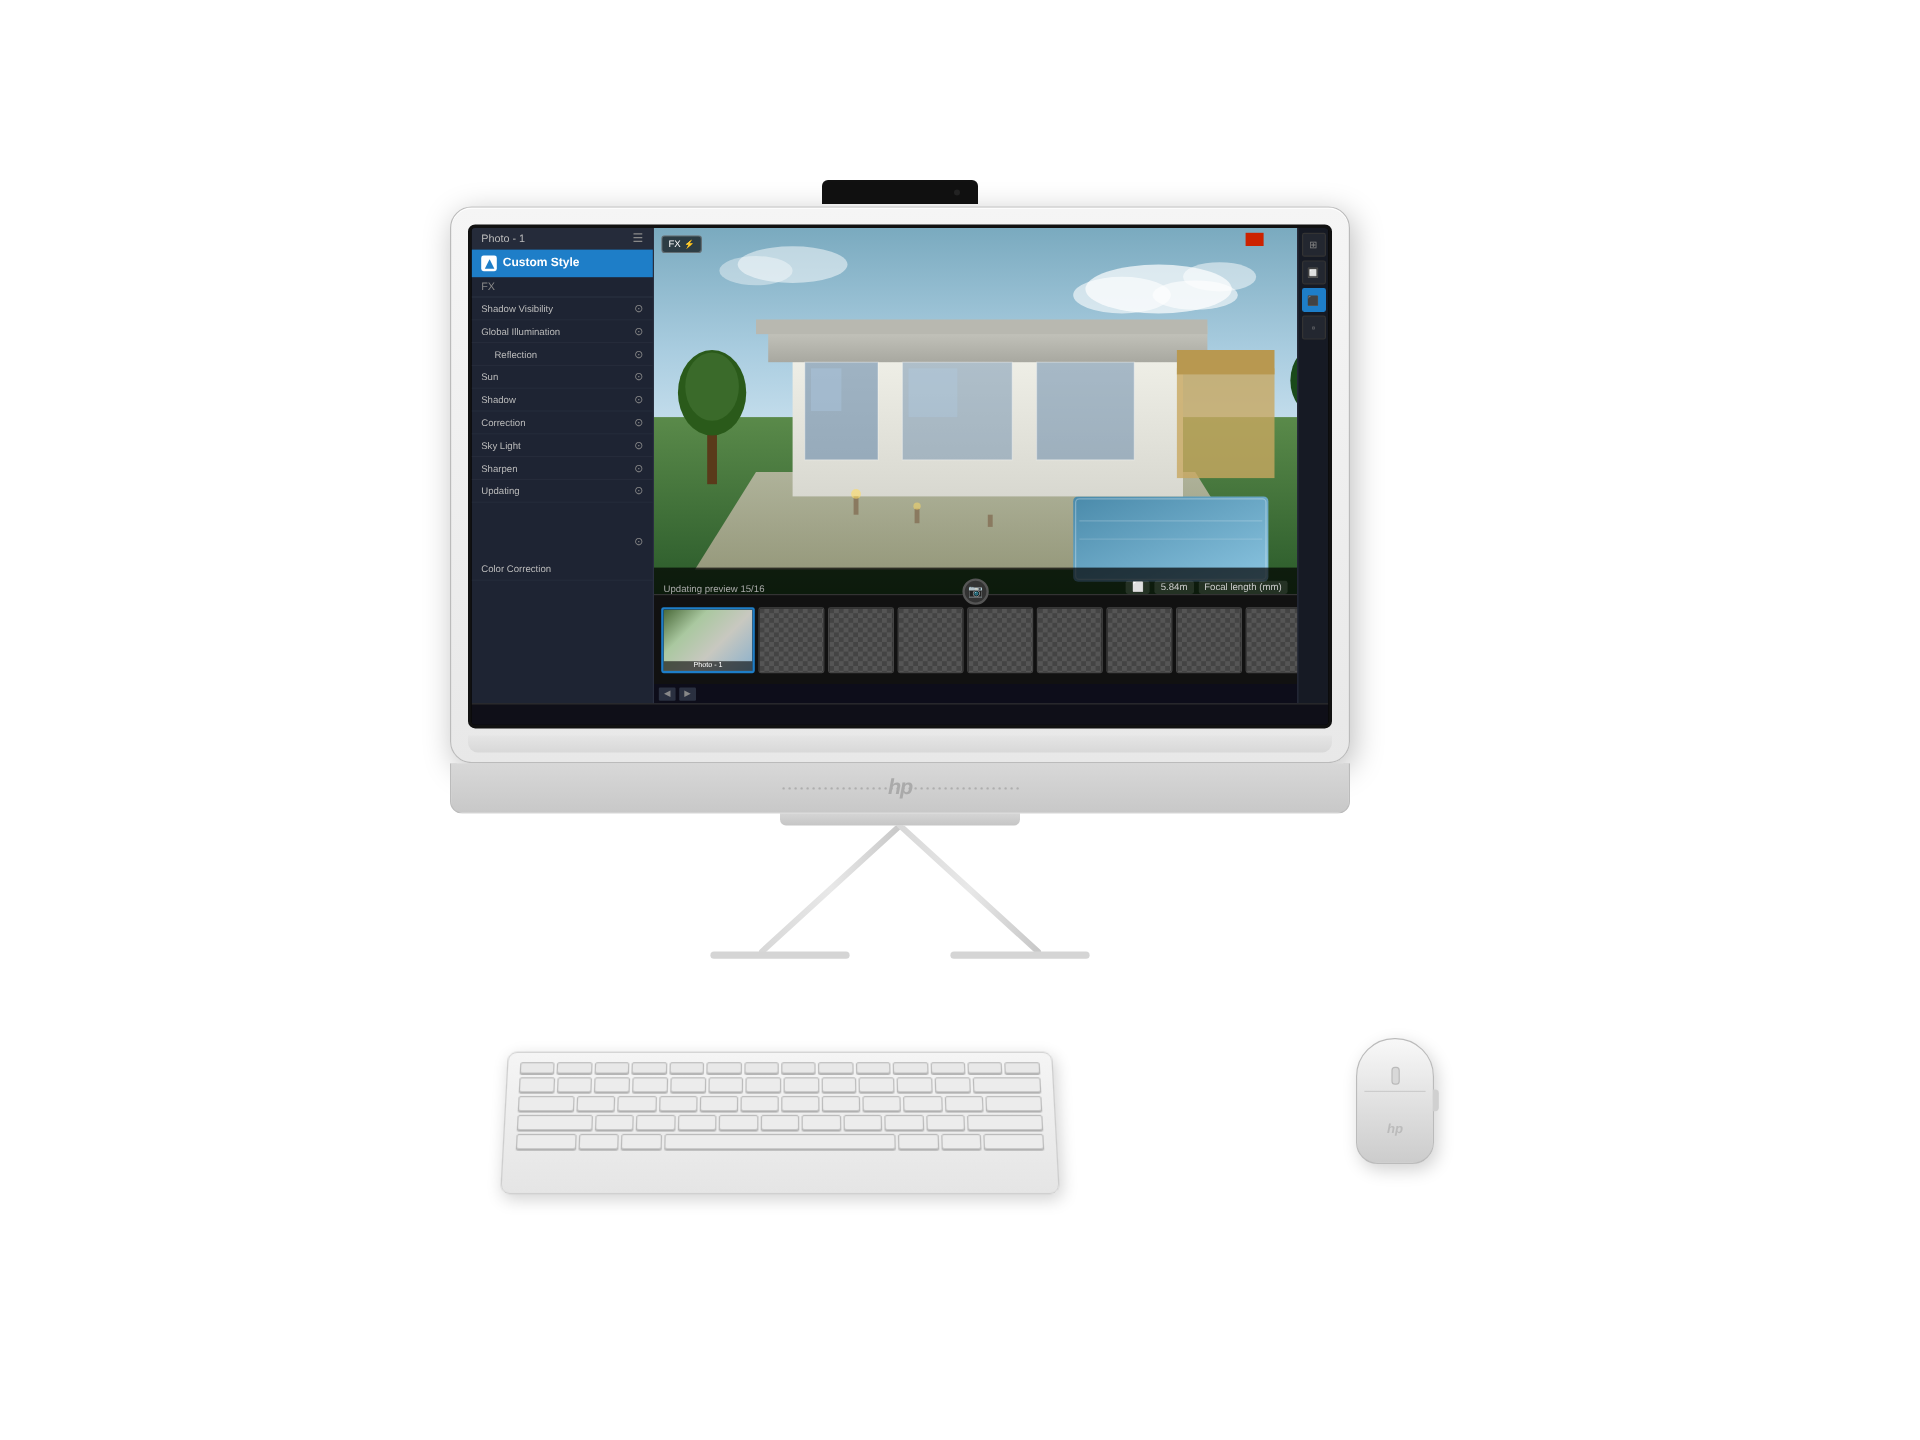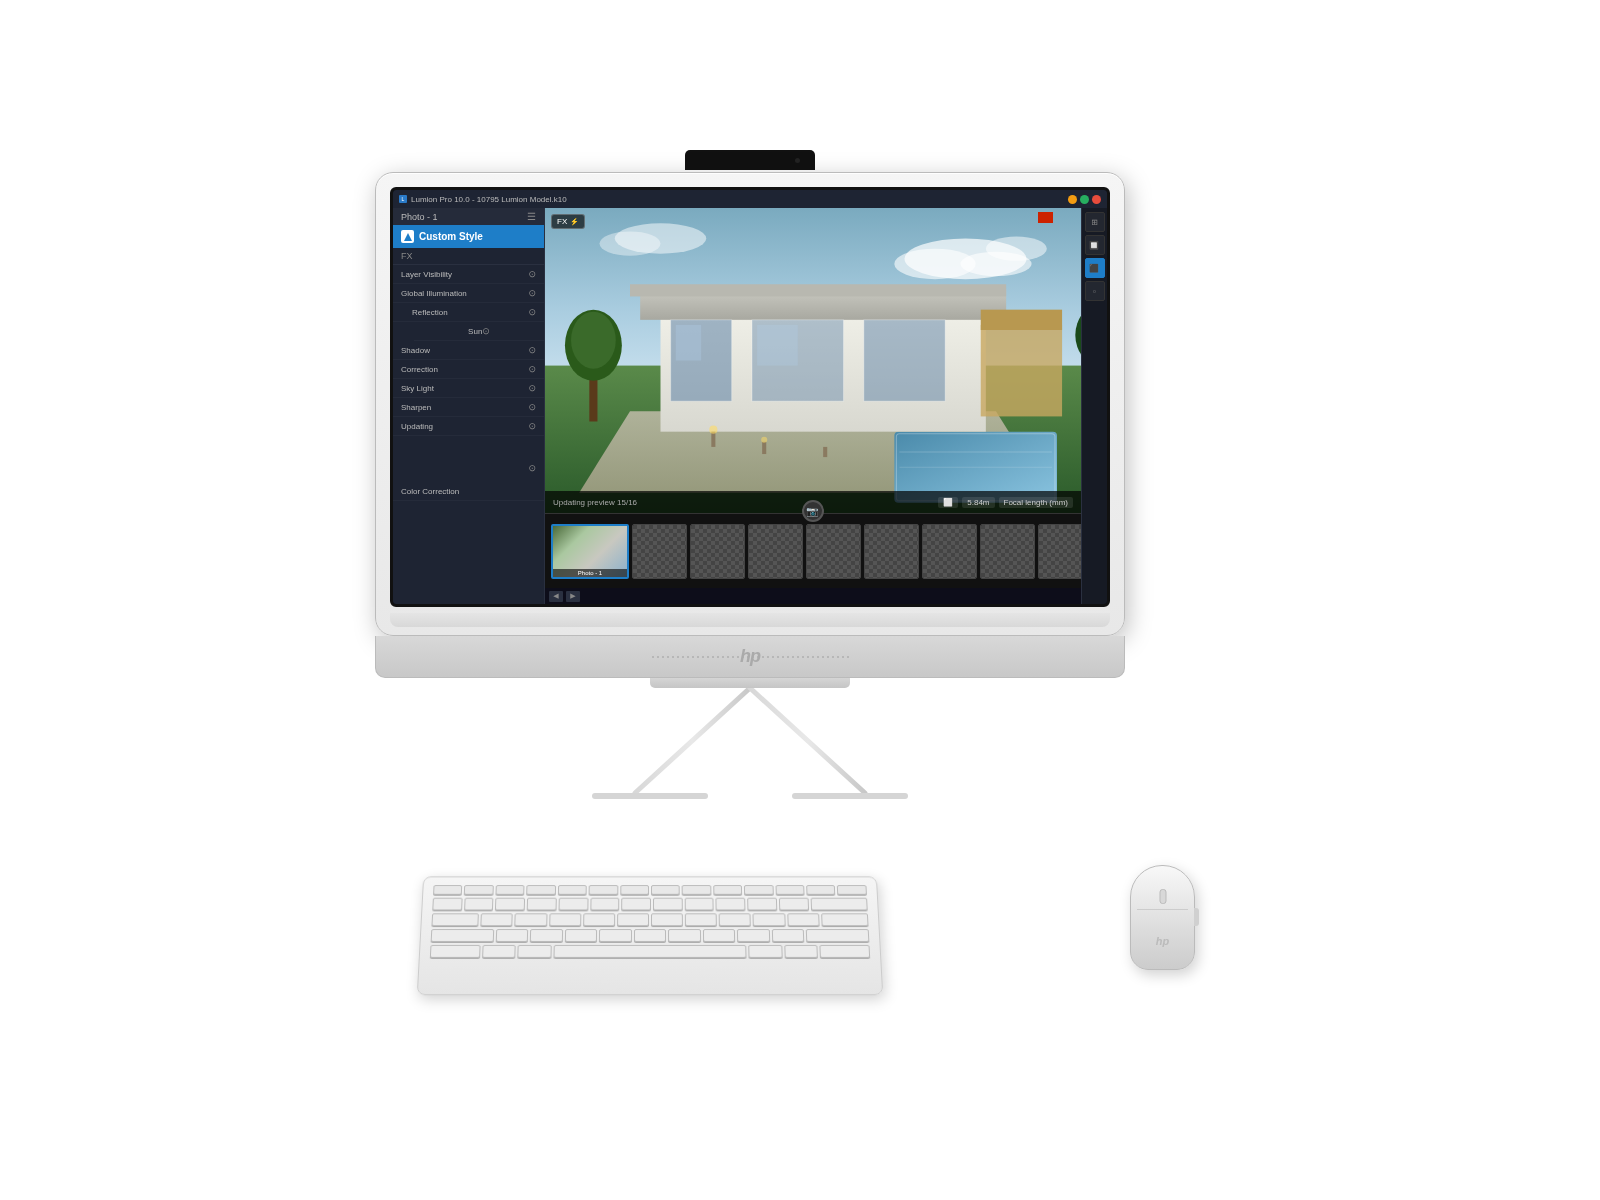--- a/index.html
+++ b/index.html
@@ -22,29 +22,20 @@
     <div style="position:absolute; top:0; left:50px; width:750px;">
 
       <div style="width:130px; height:20px; background:#111; border-radius:5px 5px 0 0; margin:0 auto 2px; display:flex; align-items:center; justify-content:flex-end; padding-right:15px;">
         <div style="width:5px; height:5px; background:#222; border-radius:50%;"></div>
       </div>
 
       <div style="background:linear-gradient(180deg,#f5f5f5 0%,#e8e8e8 100%); border-radius:18px; padding:14px 14px 8px; box-shadow:3px 6px 25px rgba(0,0,0,0.25), inset 0 1px 0 rgba(255,255,255,0.9); border:1px solid #bbb;">
 
         <div style="background:#000; border-radius:6px; overflow:hidden; border:3px solid #111; width:100%; height:420px; position:relative;">
 
-          <div style="background:#1e2433; height:18px; display:flex; align-items:center; padding:0 6px; gap:4px;">
-            <div style="width:8px; height:8px; background:#2a7ac8; border-radius:1px; display:flex; align-items:center; justify-content:center; font-size:5px; color:#fff;">L</div>
-            <span style="color:#bbb; font-size:8px; flex:1;">Lumion Pro 10.0 - 10795 Lumion Model.k10</span>
-            <div style="display:flex; gap:3px;">
-              <div style="width:9px;height:9px;background:#f39c12;border-radius:50%;"></div>
-              <div style="width:9px;height:9px;background:#27ae60;border-radius:50%;"></div>
-              <div style="width:9px;height:9px;background:#e74c3c;border-radius:50%;"></div>
-            </div>
-          </div>
 
           <div style="display:flex; height:calc(100% - 18px);">
 
             <div style="width:152px; background:#1e2433; flex-shrink:0; display:flex; flex-direction:column; border-right:1px solid #2a3040;">
 
               <div style="background:#252b3a; padding:3px 8px; display:flex; align-items:center; justify-content:space-between;">
                 <span style="color:#bbb; font-size:9px;">Photo - 1</span>
                 <span style="color:#888; font-size:10px;">☰</span>
               </div>
 
@@ -55,32 +46,32 @@
                     </svg>
                 </div>
                 <span style="color:#fff; font-size:10px; font-weight:bold;">Custom Style</span>
               </div>
 
               <div style="padding:3px 8px; color:#888; font-size:9px; border-bottom:1px solid #2a3040;">
                 <span>FX</span>
               </div>
 
               <div style="display:flex;align-items:center;justify-content:space-between;padding:4px 8px;border-bottom:1px solid #252b3a;">
-                <span style="color:#bbb;font-size:8px;">Layer Visibility</span>
+                <span style="color:#bbb;font-size:8px;">Shadow Visibility</span>
                 <span style="color:#888;font-size:9px;">⊙</span>
               </div>
               <div style="display:flex;align-items:center;justify-content:space-between;padding:4px 8px;border-bottom:1px solid #252b3a;">
                 <span style="color:#bbb;font-size:8px;">Global Illumination</span>
                 <span style="color:#888;font-size:9px;">⊙</span>
               </div>
               <div style="display:flex;align-items:center;justify-content:space-between;padding:4px 8px;border-bottom:1px solid #252b3a;">
                 <span style="color:#bbb;font-size:8px;padding-left:11px;">Reflection</span>
                 <span style="color:#888;font-size:9px;">⊙</span>
               </div>
-              <div style="display:flex;align-items:center;justify-content:center;padding:4px 8px;border-bottom:1px solid #252b3a;margin-left:21px;">
+              <div style="display:flex;align-items:center;justify-content:space-between;padding:4px 8px;border-bottom:1px solid #252b3a;">
                 <span style="color:#bbb;font-size:8px;">Sun</span>
                 <span style="color:#888;font-size:9px;">⊙</span>
               </div>
               <div style="display:flex;align-items:center;justify-content:space-between;padding:4px 8px;border-bottom:1px solid #252b3a;">
                 <span style="color:#bbb;font-size:8px;">Shadow</span>
                 <span style="color:#888;font-size:9px;">⊙</span>
               </div>
               <div style="display:flex;align-items:center;justify-content:space-between;padding:4px 8px;border-bottom:1px solid #252b3a;">
                 <span style="color:#bbb;font-size:8px;">Correction</span>
                 <span style="color:#888;font-size:9px;">⊙</span>
@@ -188,21 +179,21 @@
                   <circle cx="252" cy="228" r="3" fill="rgba(255,220,100,0.5)"></circle>
                 </svg>
 
                 <div style="position:absolute;top:6px;left:6px;background:rgba(0,0,0,0.65);color:#fff;font-size:8px;padding:2px 5px;border-radius:3px;border:1px solid rgba(255,255,255,0.25); display:flex; align-items:center; gap:3px;">
                   <span>FX</span>
                   <span style="font-size:7px; color:#aaa;">⚡</span>
                 </div>
 
                 <div style="position:absolute;top:4px;right:28px;width:15px;height:11px;background:#cc2200;"></div>
 
-                <div style="position:absolute;bottom:0;left:0;right:0;height:22px;background:rgba(0,0,0,0.7);display:flex;align-items:center;padding:0 8px;gap:0;">
+                <div style="position:absolute;bottom:0;left:0;right:0;height:22px;background:rgba(0,0,0,0.7);display:flex;align-items:flex-end;padding:0 8px;gap:0;">
                   <span style="color:#aaa;font-size:8px;">Updating preview 15/16</span>
                   <div style="display:flex;gap:4px;margin-left:auto;">
                     <button style="background:rgba(255,255,255,0.1);border:none;color:#ccc;font-size:8px;padding:1px 5px;border-radius:2px;cursor:pointer;">⬜</button>
                     <button style="background:rgba(255,255,255,0.1);border:none;color:#ccc;font-size:8px;padding:1px 5px;border-radius:2px;cursor:pointer;">5.84m</button>
                     <button style="background:rgba(255,255,255,0.1);border:none;color:#ccc;font-size:8px;padding:1px 5px;border-radius:2px;cursor:pointer;">Focal length (mm)</button>
                   </div>
                 </div>
               </div>
 
               <div style="height:75px;background:#111;display:flex;align-items:center;padding:0 6px;gap:3px;position:relative; border-top:1px solid #333;">

